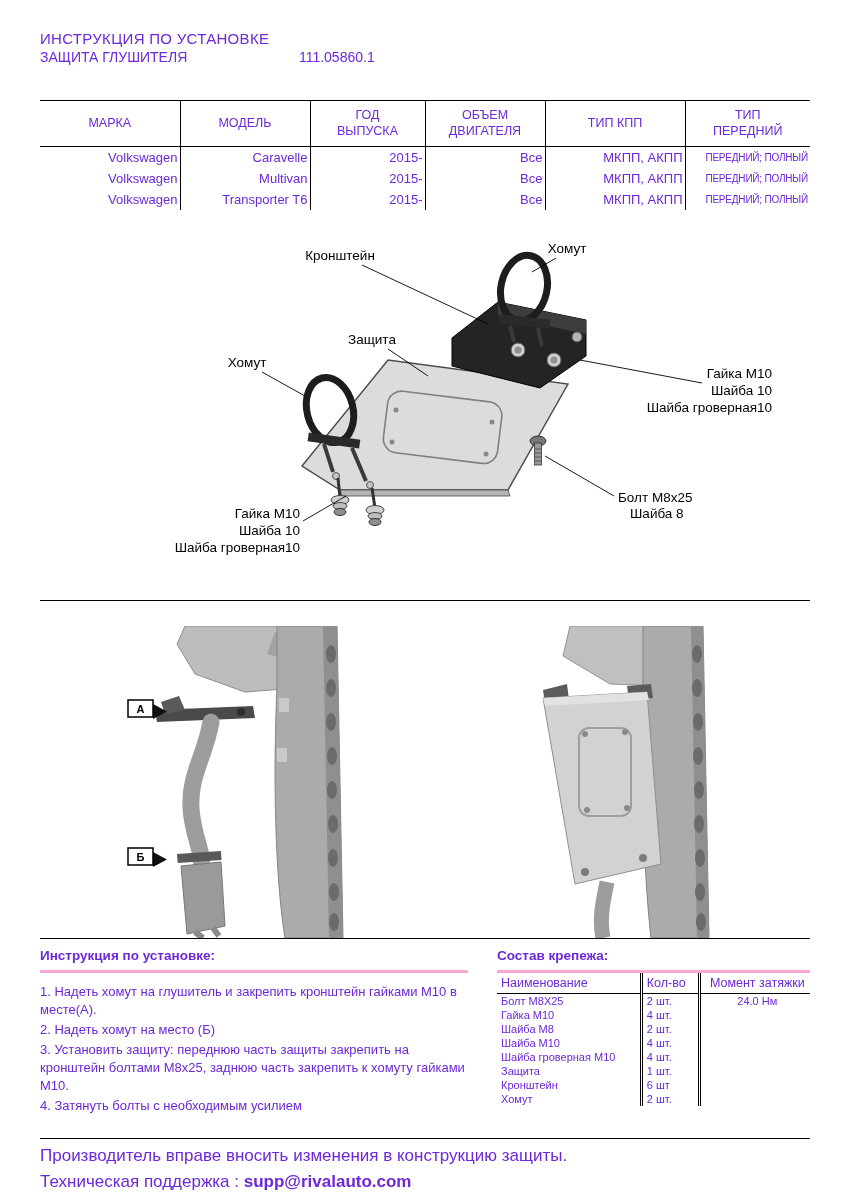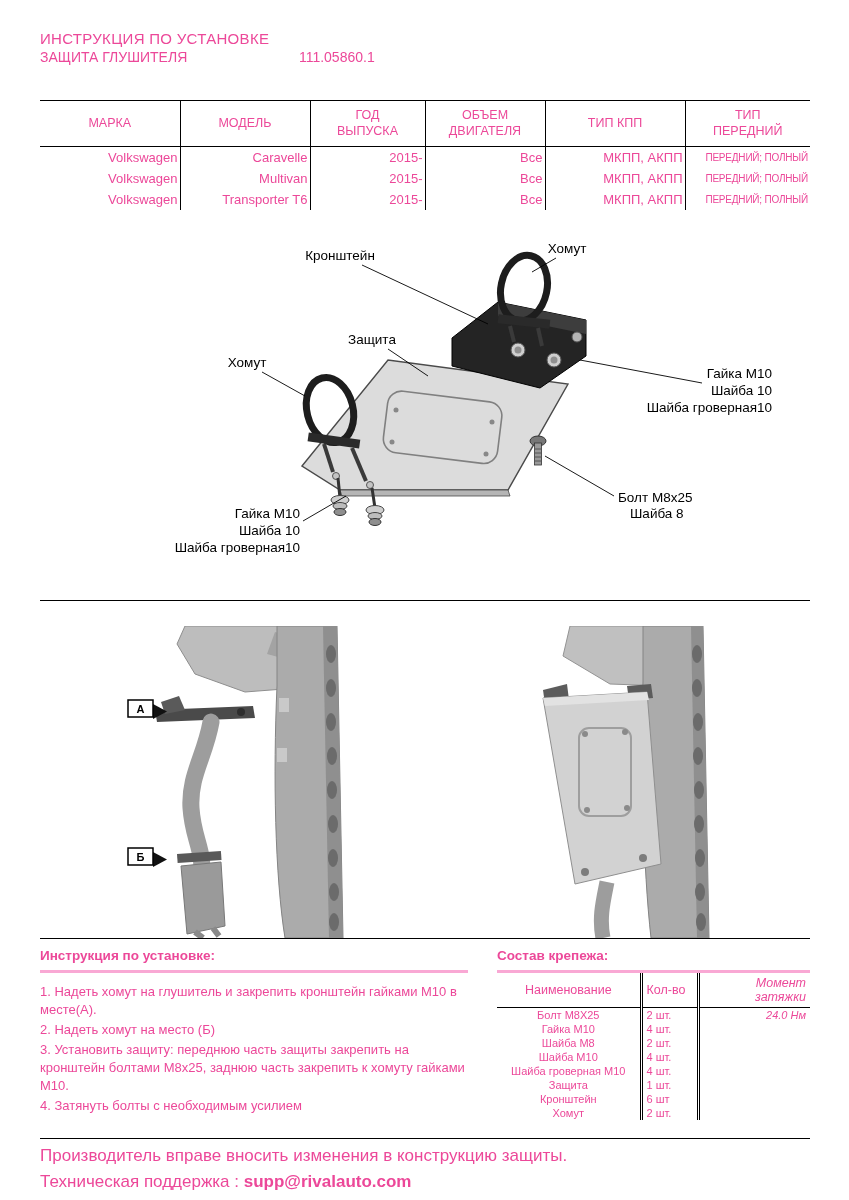--- a/index.html
+++ b/index.html
@@ -1,18 +1,18 @@
 <!DOCTYPE html>
 <html><head>
 <meta charset="utf-8">
 <style>
   html,body { margin:0; padding:0; background:#e8e8e8; }
   .page {
     position:relative; width:849px; height:1200px; background:#ffffff;
-    font-family:"Liberation Sans", sans-serif; color:#ec4899; overflow:hidden;
+    font-family:"Liberation Sans", sans-serif; color:#6d28d9; overflow:hidden;
     margin:0 auto;
   }
   
   .doc-header { position:absolute; left:40px; top:30px; }
   .doc-title { font-size:15px; letter-spacing:.3px; }
   .product-row { margin-top:2px; font-size:14px; font-weight:normal; }
   .product-title { display:inline-block; width:255px; }
   
   .vehicle-table { position:absolute; left:40px; top:100px; width:770px;
     border-collapse:collapse; table-layout:fixed; border-top:1px solid #000; }
@@ -35,23 +35,23 @@
   .instructions { position:absolute; left:40px; top:948px; width:428px; }
   .section-title { font-size:13.5px; font-weight:bold; padding-bottom:7px; border-bottom:3px solid #f9a8d4; }
   .steps { margin-top:10px; font-size:13px; line-height:1.38; }
   .step { margin-bottom:2px; }
   .hardware { position:absolute; left:497px; top:948px; width:313px; }
   .hw-table { border-collapse:collapse; width:313px; margin-top:0; }
   .hw-table th { font-weight:normal; font-size:12.5px; padding:3px 4px; border-bottom:1px solid #000; }
   .hw-table td { font-size:11px; padding:0 4px; line-height:14px; }
   .hw-table th:nth-child(2), .hw-table td:nth-child(2),
   .hw-table th:nth-child(3), .hw-table td:nth-child(3) { border-left:3px double #000; }
-  .hw-name   { text-align:center; width:142px;margin-top:48px; }
+  .hw-name   { text-align:left; width:142px;margin-top:48px; }
   .hw-qty    { text-align:left; width:50px; }
-  .hw-torque { text-align:right; width:105px; padding-left:8px !important;font-style:italic; }
+  .hw-torque { text-align:center; width:105px; padding-left:8px !important; }
   
   .footer { position:absolute; left:40px; top:1146px; width:770px; font-size:17px; }
   .footer-line2 { margin-top:6px; }
   .footer-email { font-weight:bold; }
 </style>
 </head>
 <body>
 
 <div class="page">
 

